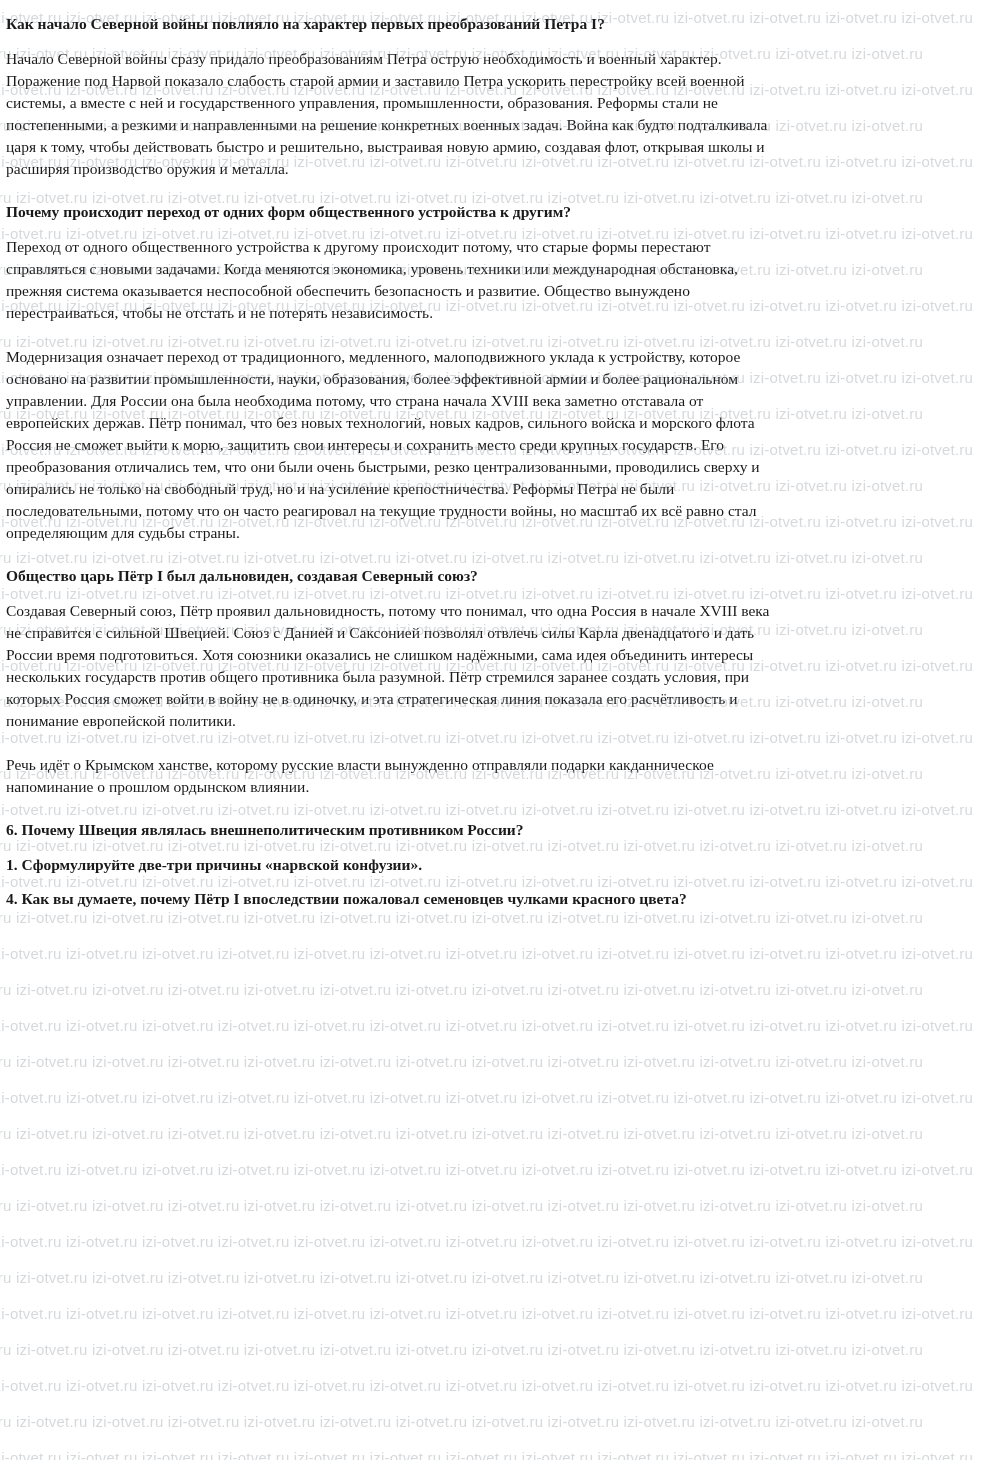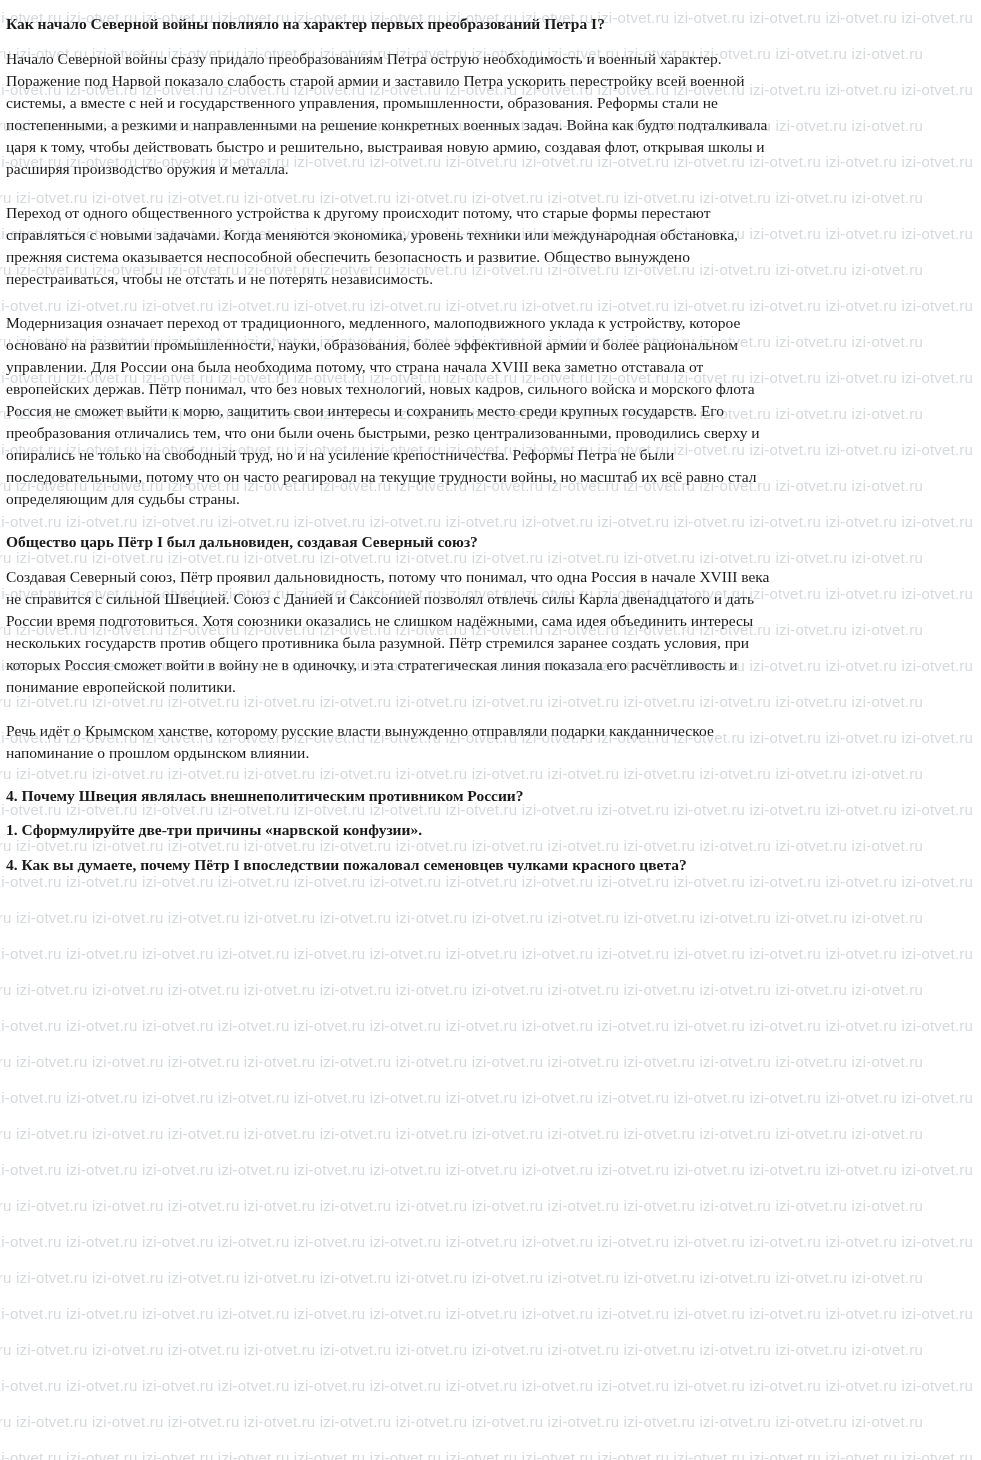--- a/index.html
+++ b/index.html
@@ -98,21 +98,22 @@
     <div class="wm-row" style="margin-left: -10px;">izi-otvet.ru   izi-otvet.ru   izi-otvet.ru   izi-otvet.ru   izi-otvet.ru   izi-otvet.ru   izi-otvet.ru   izi-otvet.ru   izi-otvet.ru   izi-otvet.ru   izi-otvet.ru   izi-otvet.ru   izi-otvet.ru   </div>
     <div class="wm-row" style="margin-left: -60px;">izi-otvet.ru   izi-otvet.ru   izi-otvet.ru   izi-otvet.ru   izi-otvet.ru   izi-otvet.ru   izi-otvet.ru   izi-otvet.ru   izi-otvet.ru   izi-otvet.ru   izi-otvet.ru   izi-otvet.ru   izi-otvet.ru   </div>
     <div class="wm-row" style="margin-left: -10px;">izi-otvet.ru   izi-otvet.ru   izi-otvet.ru   izi-otvet.ru   izi-otvet.ru   izi-otvet.ru   izi-otvet.ru   izi-otvet.ru   izi-otvet.ru   izi-otvet.ru   izi-otvet.ru   izi-otvet.ru   izi-otvet.ru   </div>
     <div class="wm-row" style="margin-left: -60px;">izi-otvet.ru   izi-otvet.ru   izi-otvet.ru   izi-otvet.ru   izi-otvet.ru   izi-otvet.ru   izi-otvet.ru   izi-otvet.ru   izi-otvet.ru   izi-otvet.ru   izi-otvet.ru   izi-otvet.ru   izi-otvet.ru   </div>
     <div class="wm-row" style="margin-left: -10px;">izi-otvet.ru   izi-otvet.ru   izi-otvet.ru   izi-otvet.ru   izi-otvet.ru   izi-otvet.ru   izi-otvet.ru   izi-otvet.ru   izi-otvet.ru   izi-otvet.ru   izi-otvet.ru   izi-otvet.ru   izi-otvet.ru   </div>
   </div>
 
 <div id="content">
     <div class="q">Как начало Северной войны повлияло на характер первых преобразований Петра I?</div>
     <div class="a">Начало Северной войны сразу придало преобразованиям Петра острую необходимость и военный характер. Поражение под Нарвой показало слабость старой армии и заставило Петра ускорить перестройку всей военной системы, а вместе с ней и государственного управления, промышленности, образования. Реформы стали не постепенными, а резкими и направленными на решение конкретных военных задач. Война как будто подталкивала царя к тому, чтобы действовать быстро и решительно, выстраивая новую армию, создавая флот, открывая школы и расширяя производство оружия и металла.</div>
+    <div class="q">Почему происходит переход от одних форм общественного устройства к другим?</div>
     <div class="a">Переход от одного общественного устройства к другому происходит потому, что старые формы перестают справляться с новыми задачами. Когда меняются экономика, уровень техники или международная обстановка, прежняя система оказывается неспособной обеспечить безопасность и развитие. Общество вынуждено перестраиваться, чтобы не отстать и не потерять независимость.</div>
     <div class="a">Модернизация означает переход от традиционного, медленного, малоподвижного уклада к устройству, которое основано на развитии промышленности, науки, образования, более эффективной армии и более рациональном управлении. Для России она была необходима потому, что страна начала XVIII века заметно отставала от европейских держав. Пётр понимал, что без новых технологий, новых кадров, сильного войска и морского флота Россия не сможет выйти к морю, защитить свои интересы и сохранить место среди крупных государств. Его преобразования отличались тем, что они были очень быстрыми, резко централизованными, проводились сверху и опирались не только на свободный труд, но и на усиление крепостничества. Реформы Петра не были последовательными, потому что он часто реагировал на текущие трудности войны, но масштаб их всё равно стал определяющим для судьбы страны.</div>
     <div class="q">Общество царь Пётр I был дальновиден, создавая Северный союз?</div>
     <div class="a">Создавая Северный союз, Пётр проявил дальновидность, потому что понимал, что одна Россия в начале XVIII века не справится с сильной Швецией. Союз с Данией и Саксонией позволял отвлечь силы Карла двенадцатого и дать России время подготовиться. Хотя союзники оказались не слишком надёжными, сама идея объединить интересы нескольких государств против общего противника была разумной. Пётр стремился заранее создать условия, при которых Россия сможет войти в войну не в одиночку, и эта стратегическая линия показала его расчётливость и понимание европейской политики.</div>
     <div class="a">Речь идёт о Крымском ханстве, которому русские власти вынужденно отправляли подарки какданническое напоминание о прошлом ордынском влиянии.</div>
-    <div class="q">4. Почему Швеция являлась внешнеполитическим противником России?</div>
+    <div class="q">6. Почему Швеция являлась внешнеполитическим противником России?</div>
     <div class="q">1. Сформулируйте две-три причины «нарвской конфузии».</div>
     <div class="q">4. Как вы думаете, почему Пётр I впоследствии пожаловал семеновцев чулками красного цвета?</div>
   </div>
 
 </body></html>

